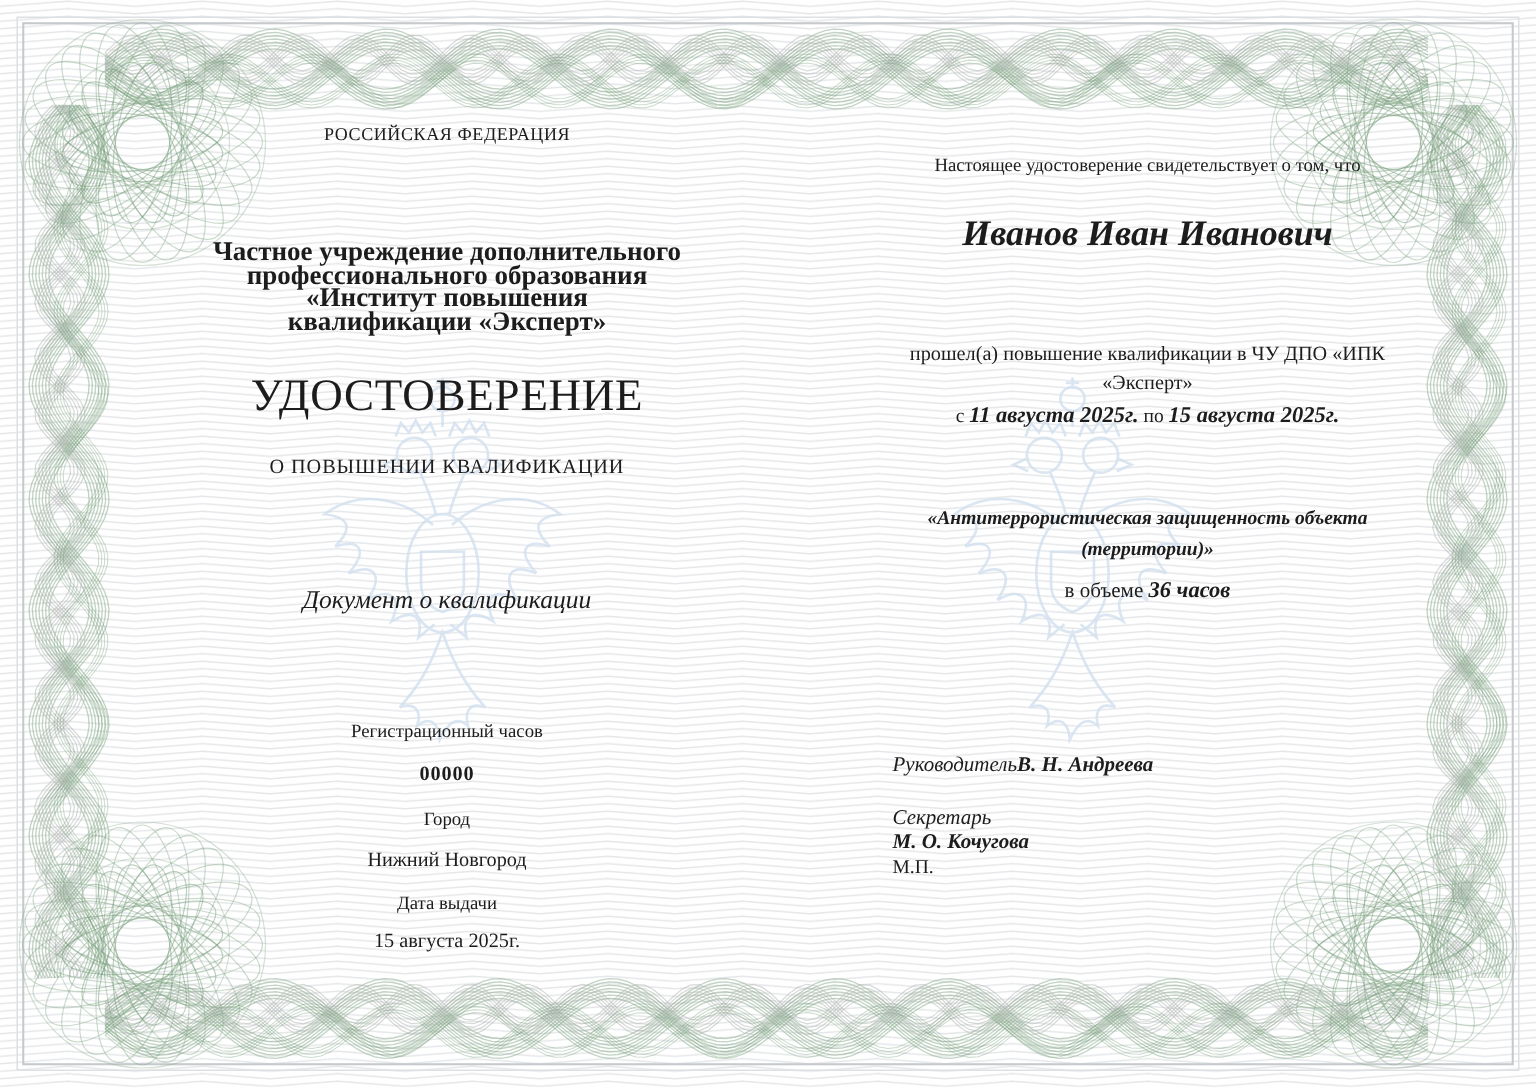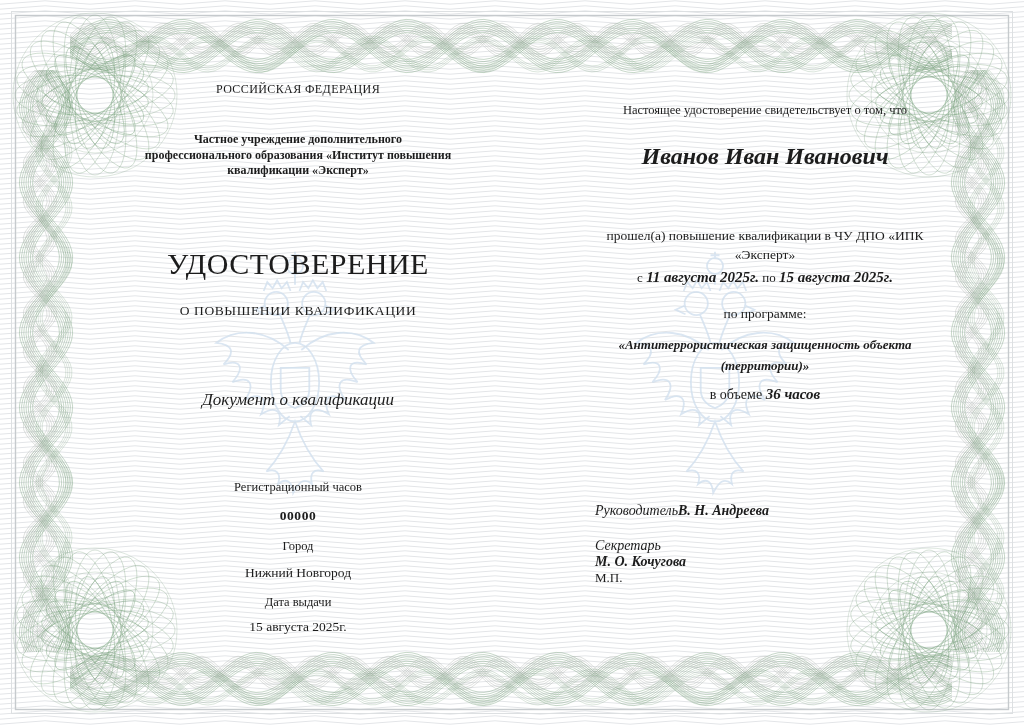--- a/index.html
+++ b/index.html
@@ -8,21 +8,21 @@
     font-family:"Liberation Serif","DejaVu Serif",serif;color:#1c1c1c;
   }
   #deco{position:absolute;left:0;top:0;width:1024px;height:725px;z-index:0;}
   .col{position:absolute;top:0;height:543px;z-index:2;}
   #left-col{left:128px;width:340px;}
   #right-col{left:563px;width:404px;}
   .blk{position:absolute;left:0;right:0;text-align:center;}
 
   
   .l-country{top:82px;font-size:12px;letter-spacing:.4px;}
-  .l-inst{top:132px;font-size:12px;font-weight:bold;line-height:15.5px;}
+  .l-inst{top:160px;font-size:18px;font-weight:bold;line-height:15.5px;}
   .l-title{top:247px;font-size:30px;letter-spacing:.5px;}
   .l-sub{top:303px;font-size:13.5px;letter-spacing:.6px;}
   .l-doc{top:390px;font-size:17px;font-style:italic;}
   .l-reg-label{top:480px;font-size:12.5px;}
   .l-reg{top:508px;font-size:13.5px;font-weight:bold;letter-spacing:.6px;}
   .l-city-label{top:539px;font-size:12.5px;}
   .l-city{top:565px;font-size:13.5px;}
   .l-date-label{top:595px;font-size:12.5px;}
   .l-date{top:619px;font-size:13.5px;}
 
@@ -339,21 +339,20 @@
   <div class="blk r-completed">
     <div>прошел(а) повышение квалификации в ЧУ ДПО «ИПК</div>
     <div>«Эксперт»</div>
   </div>
   <div class="blk r-period">
     <span>с</span>
     <span class="date">11 августа 2025г.</span>
     <span>по</span>
     <span class="date">15 августа 2025г.</span>
   </div>
-  <div class="blk r-program-label">по программе:</div>
   <div class="blk r-program">
     <div>«Антитеррористическая защищенность объекта</div>
     <div>(территории)»</div>
   </div>
   <div class="blk r-volume">
     <span>в объеме</span>
     <span class="vol">36 часов</span>
   </div>
   <div class="sig-row sig-1">
     <span class="role">Руководитель</span>

